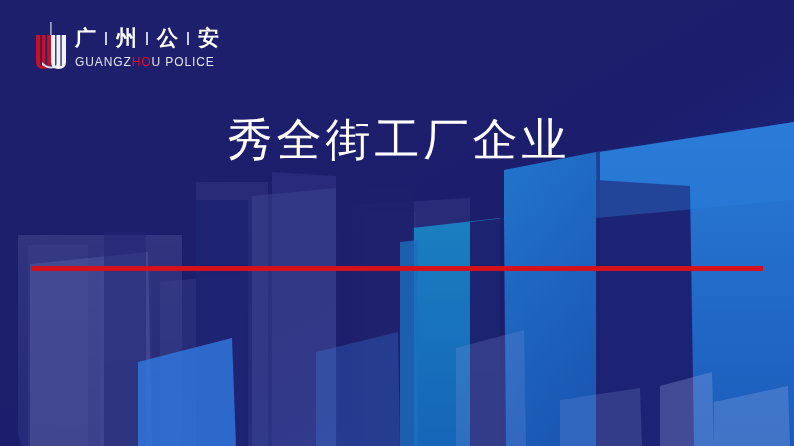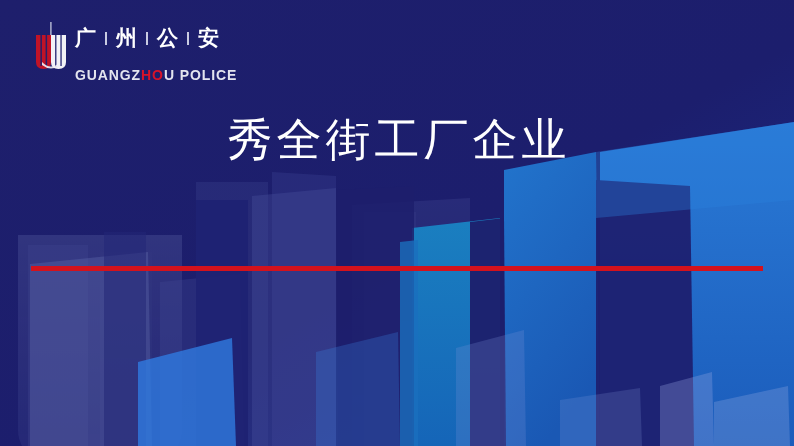--- a/index.html
+++ b/index.html
@@ -61,25 +61,25 @@
     letter-spacing: 0px;
   }
   #logo-cn .cn-sep {
     width: 2px;
     height: 13px;
     background: #c9cbe2;
     margin: 0 9px;
     flex: 0 0 auto;
   }
   #logo-en {
-    margin-top: 16px;
+    margin-top: 3px;
     font-family: "Liberation Sans", sans-serif;
-    font-size: 14px;
+    font-size: 12px;
     line-height: 16px;
-    font-weight: 700;
+    font-weight: 400;
     letter-spacing: 0.9px;
     white-space: nowrap;
   }
   #logo-en .en-white { color: #e3e4ef; }
   #logo-en .en-red   { color: #d8122a; }
 
   
   #title-block {
     position: absolute;
     left: 0;

